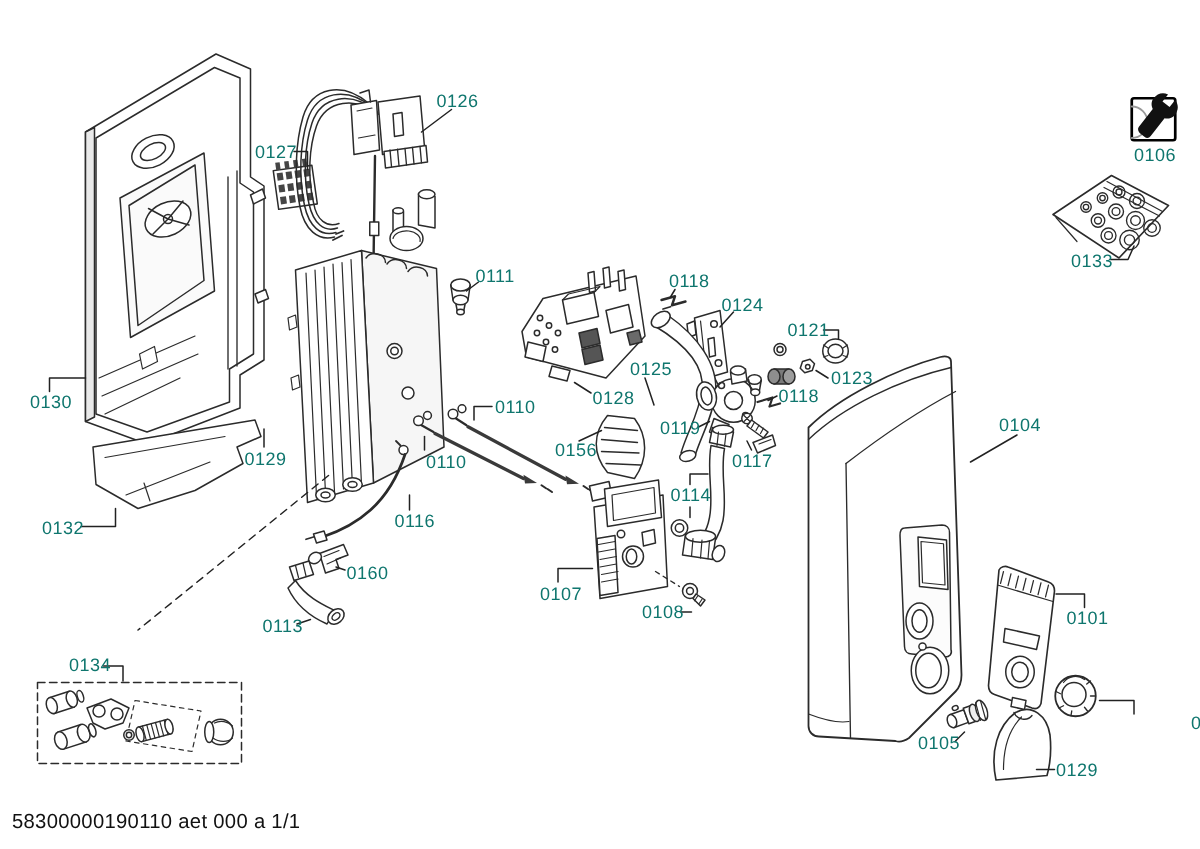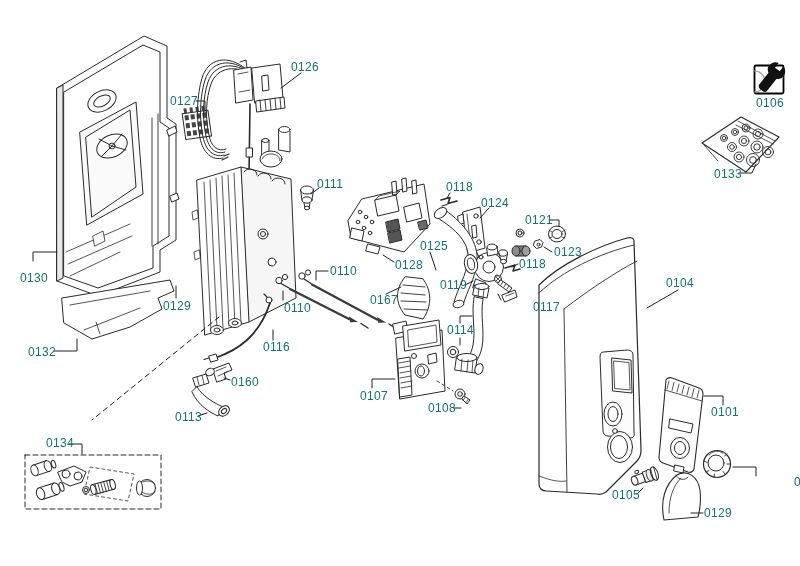--- a/index.html
+++ b/index.html
@@ -418,47 +418,48 @@
       <path d="M723,405 L723,396 L704,396"></path>
       <path d="M756,476 L756,467 L733,467"></path>
       <path d="M637,494 L643,488"></path>
       <path d="M703,513 L691,513"></path>
       <path d="M740,173 L752,173 L756,164"></path>
       <path d="M219,317 L92,420" stroke-dasharray="5 4"></path>
     </g>
   </svg>
 
   <div>
-      <div class="part-label" style="left: 20px; top: 272px;">0130</div>
+      <div class="part-label" style="left: 20px; top: 262px;">0130</div>
       <div class="part-label" style="left: 28px; top: 346px;">0132</div>
       <div class="part-label" style="left: 170px; top: 95px;">0127</div>
       <div class="part-label" style="left: 291px; top: 61px;">0126</div>
       <div class="part-label" style="left: 317px; top: 178px;">0111</div>
       <div class="part-label" style="left: 163px; top: 300px;">0129</div>
       <div class="part-label" style="left: 330px; top: 265px;">0110</div>
       <div class="part-label" style="left: 284px; top: 302px;">0110</div>
       <div class="part-label" style="left: 395px; top: 259px;">0128</div>
       <div class="part-label" style="left: 446px; top: 181px;">0118</div>
       <div class="part-label" style="left: 481px; top: 197px;">0124</div>
       <div class="part-label" style="left: 525px; top: 214px;">0121</div>
       <div class="part-label" style="left: 554px; top: 246px;">0123</div>
       <div class="part-label" style="left: 519px; top: 258px;">0118</div>
       <div class="part-label" style="left: 420px; top: 240px;">0125</div>
       <div class="part-label" style="left: 440px; top: 279px;">0119</div>
-      <div class="part-label" style="left: 488px; top: 301px; margin-left: 45px;">0117</div>
-      <div class="part-label" style="left: 370px; top: 294px;">0167</div>
+      <div class="part-label" style="left: 488px; top: 301px;">0117</div>
+      <div class="part-label" style="left: 370px; top: 294px;">0156</div>
       <div class="part-label" style="left: 447px; top: 324px;">0114</div>
       <div class="part-label" style="left: 360px; top: 390px;">0107</div>
       <div class="part-label" style="left: 428px; top: 402px;">0108</div>
       <div class="part-label" style="left: 263px; top: 341px;">0116</div>
       <div class="part-label" style="left: 231px; top: 376px;">0160</div>
       <div class="part-label" style="left: 175px; top: 411px;">0113</div>
       <div class="part-label" style="left: 46px; top: 437px;">0134</div>
       <div class="part-label" style="left: 666px; top: 277px;">0104</div>
       <div class="part-label" style="left: 711px; top: 406px;">0101</div>
       <div class="part-label" style="left: 770px; top: 476px; margin-left: 24px;">0103</div>
       <div class="part-label" style="left: 612px; top: 489px;">0105</div>
       <div class="part-label" style="left: 704px; top: 507px;">0129</div>
       <div class="part-label" style="left: 756px; top: 97px;">0106</div>
       <div class="part-label" style="left: 714px; top: 168px;">0133</div>
     </div>
 
+  <div class="footer-text">58300000190110 aet 000 a 1/1</div>
 </div>
 
 </body></html>

